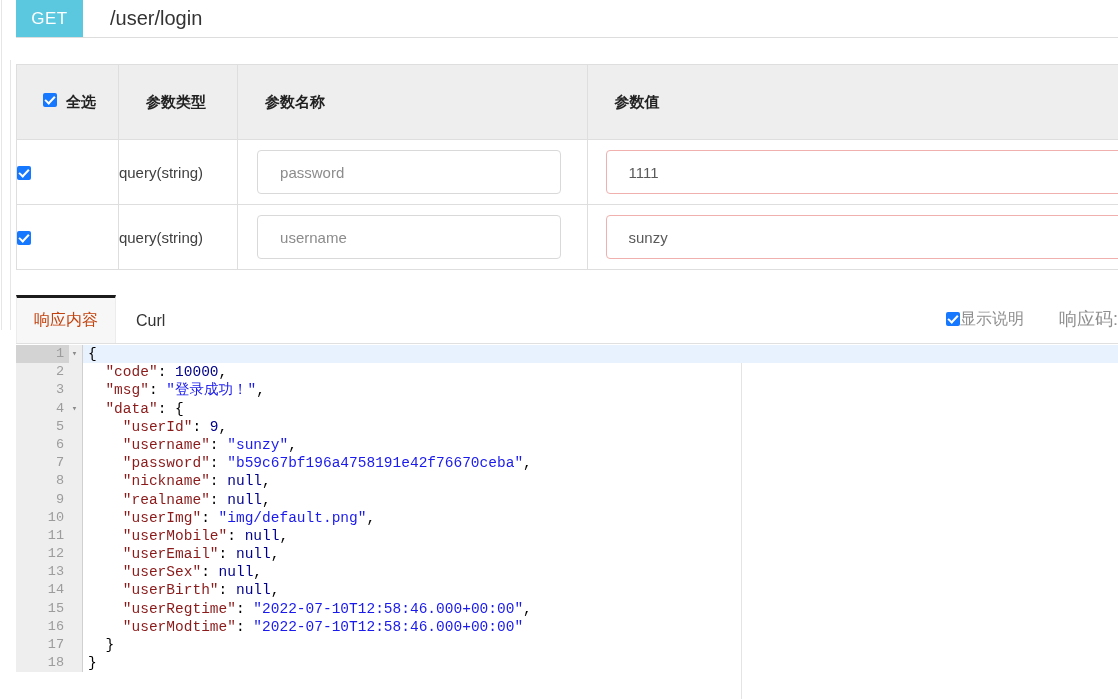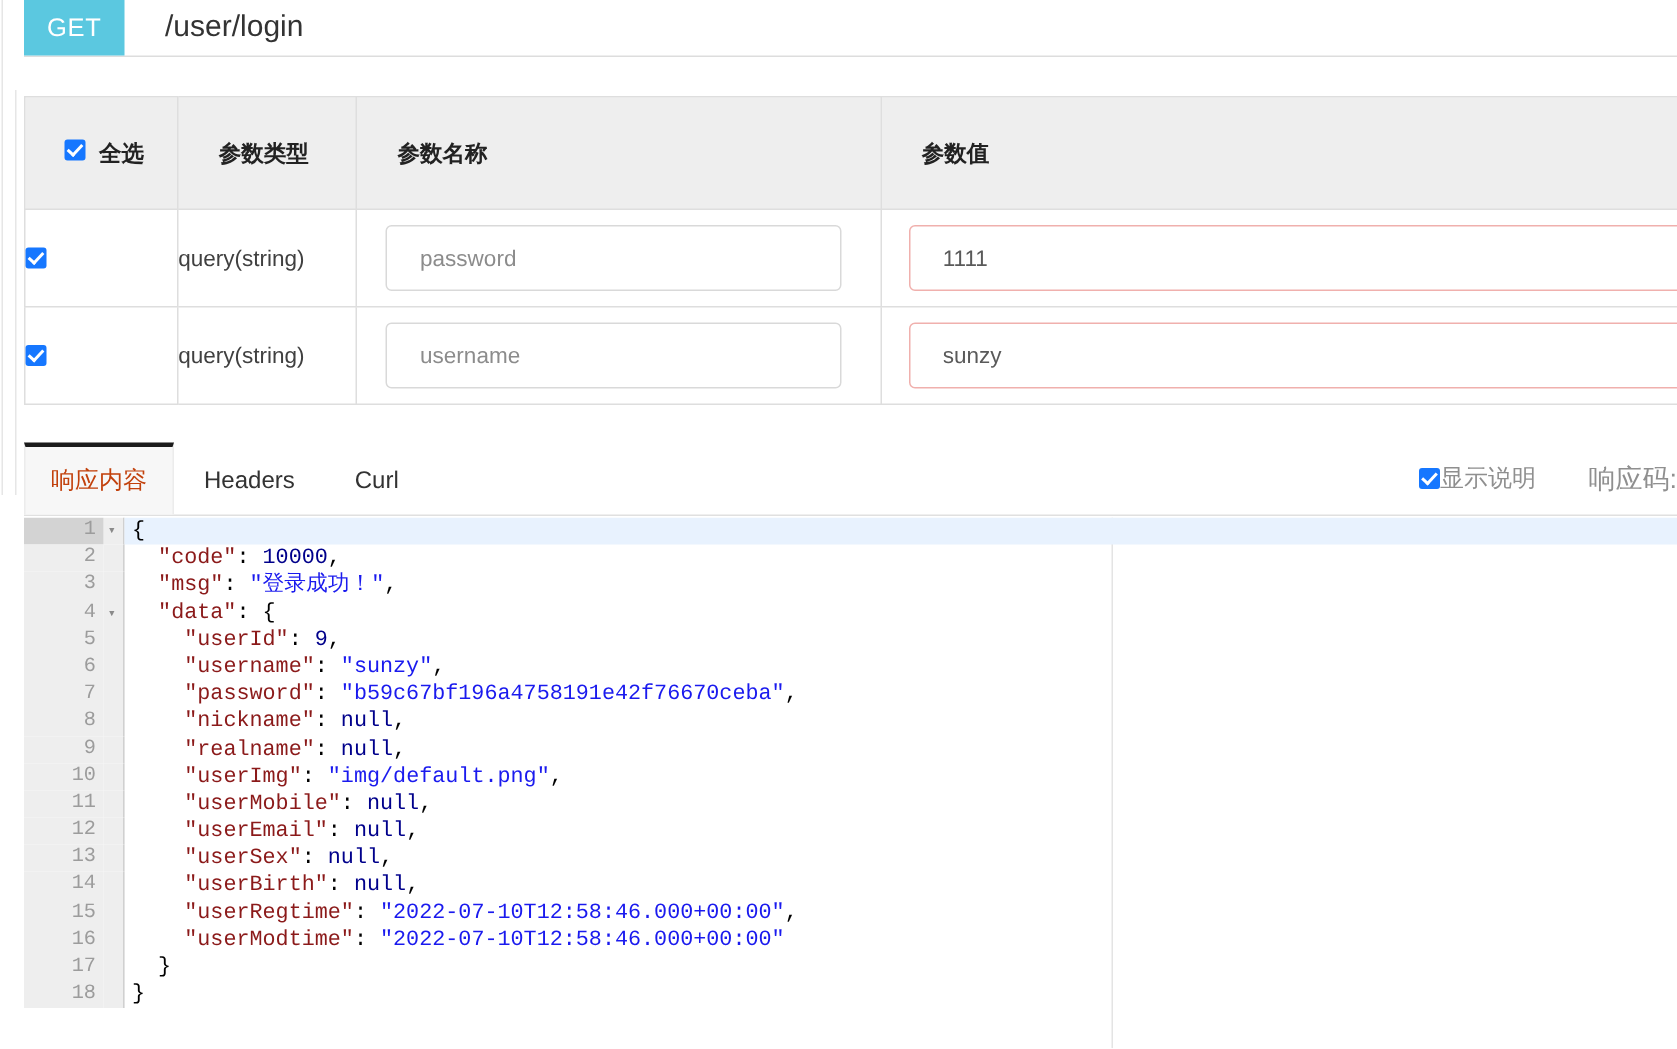--- a/index.html
+++ b/index.html
@@ -315,21 +315,20 @@
       </td>
       <td>
         <input class="cell-input value-input" type="text" value="sunzy" style="">
       </td>
     </tr>
   </tbody>
 </table>
 
 <div class="resp-tabbar">
   <div class="tab tab-cn active">响应内容</div>
-  <div class="tab">Headers</div>
   <div class="tab">Curl</div>
   <div class="tab-spacer"></div>
   <div class="resp-right">
     <div class="show-desc">
       <span class="cbx"></span>
       <span class="show-desc-label">显示说明</span>
     </div>
     <div class="resp-code">响应码:</div>
   </div>
 </div>

